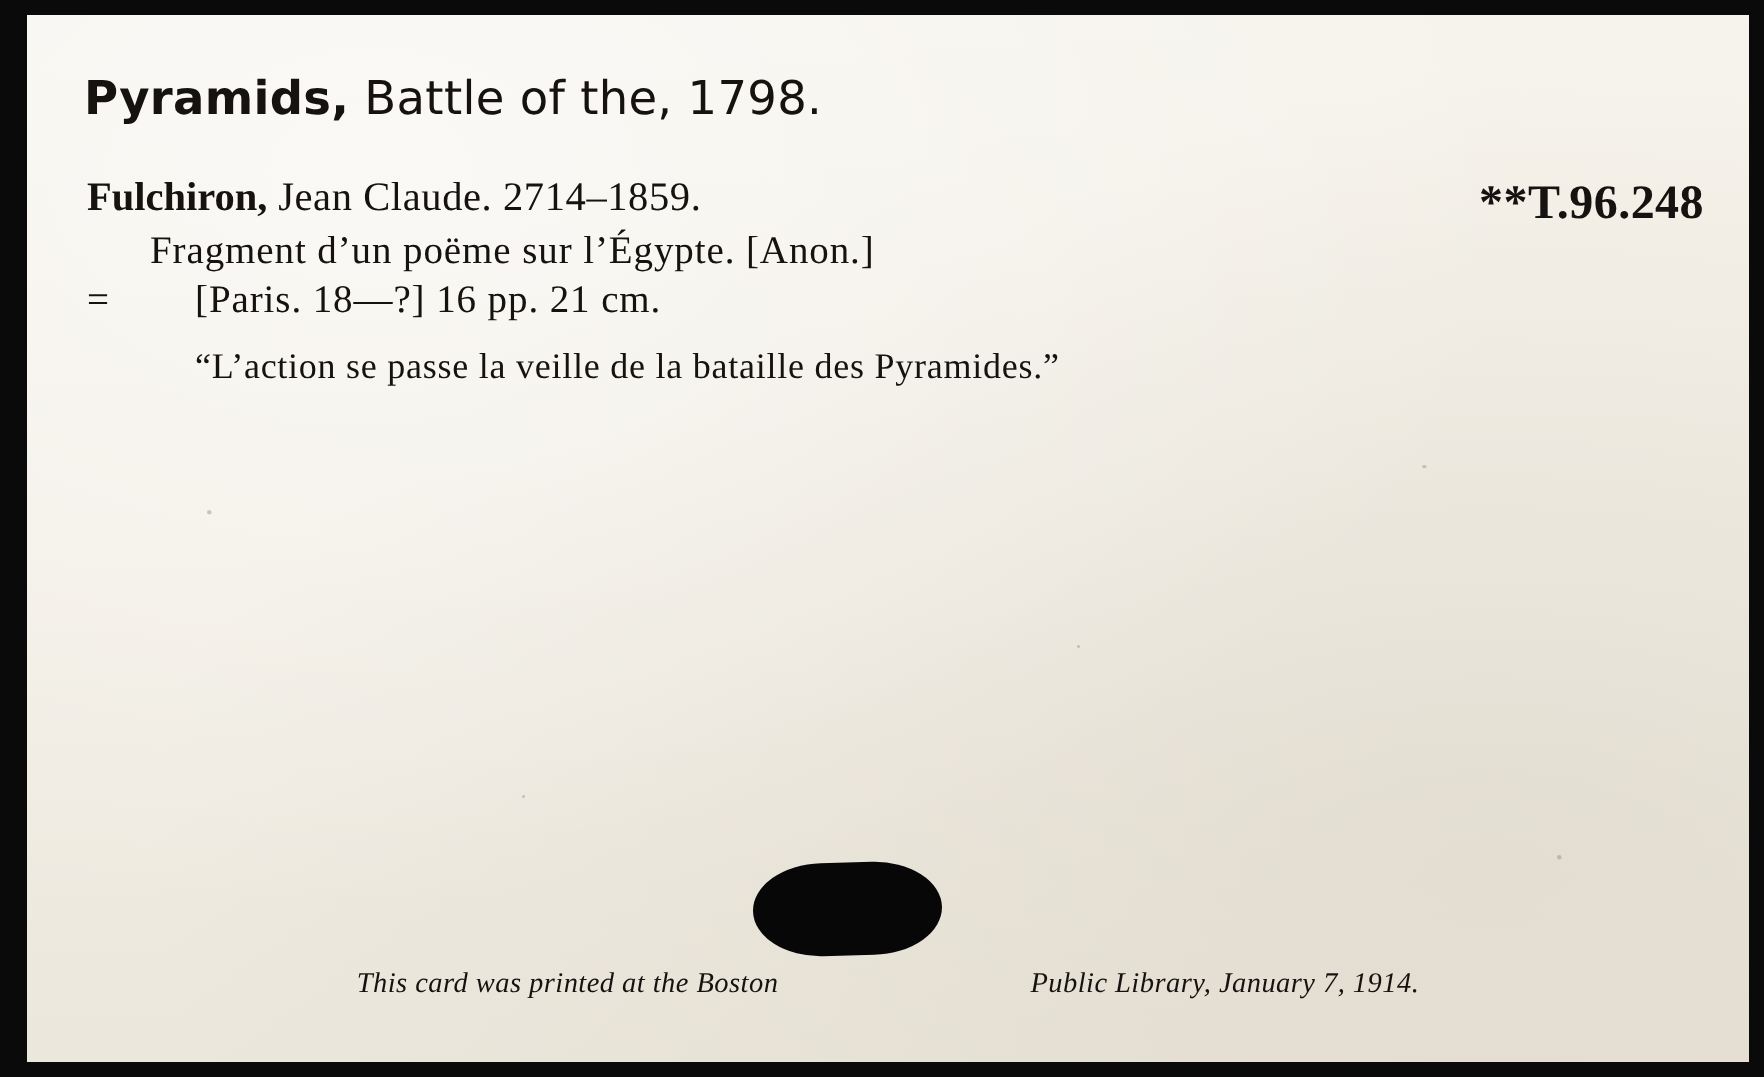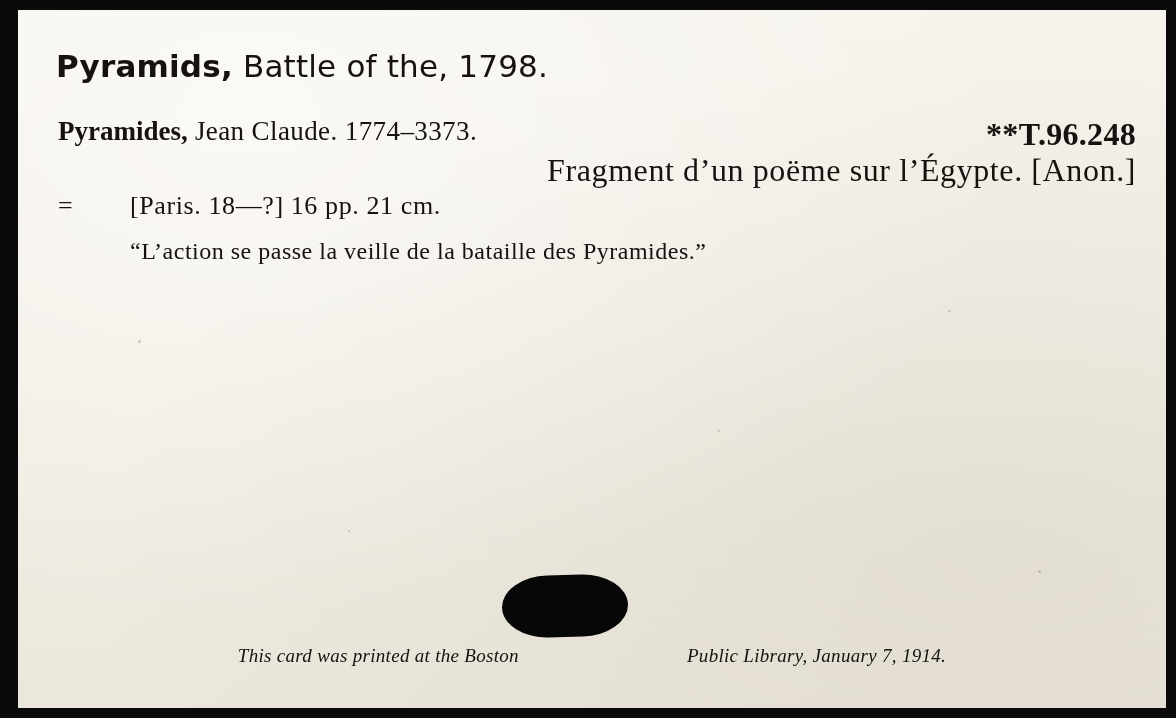--- a/index.html
+++ b/index.html
@@ -82,25 +82,24 @@
   }
   .call-number {
     position: absolute;
     right: 0;
     top: 0;
     font-weight: bold;
     font-size: 32px;
     letter-spacing: 0.3px;
   }
   .title-line {
-    font-size: 32px;
+    font-size: 26px;
     margin-top: 9px;
     padding-left: 42px;
     letter-spacing: 0.6px;
-    text-align: right;
   }
   .imprint-line {
     font-size: 26px;
     margin-top: 7px;
     letter-spacing: 0.6px;
     position: relative;
     padding-left: 0;
   }
   .dash-mark {
     display: inline-block;
@@ -172,21 +171,21 @@
 
   <div class="content">
 
     <div class="heading">
       <span class="subject">Pyramids,</span><span class="rest"> Battle of the, 1798.</span>
     </div>
 
     <div class="entry">
 
       <div class="line author-line">
-        <span class="author-name">Pyramides,</span><span class="author-rest"> Jean Claude.   1774–3373.</span>
+        <span class="author-name">Fulchiron,</span><span class="author-rest"> Jean Claude.   2714–1859.</span>
         <span class="call-number">**T.96.248</span>
       </div>
 
       <div class="line title-line">Fragment d’un poëme sur l’Égypte.   [Anon.]</div>
 
       <div class="line imprint-line">
         <span class="dash-mark">=</span><span>[Paris.   18—?]   16 pp.   21 cm.</span>
       </div>
 
       <div class="line note-line">“L’action se passe la veille de la bataille des Pyramides.”</div>

